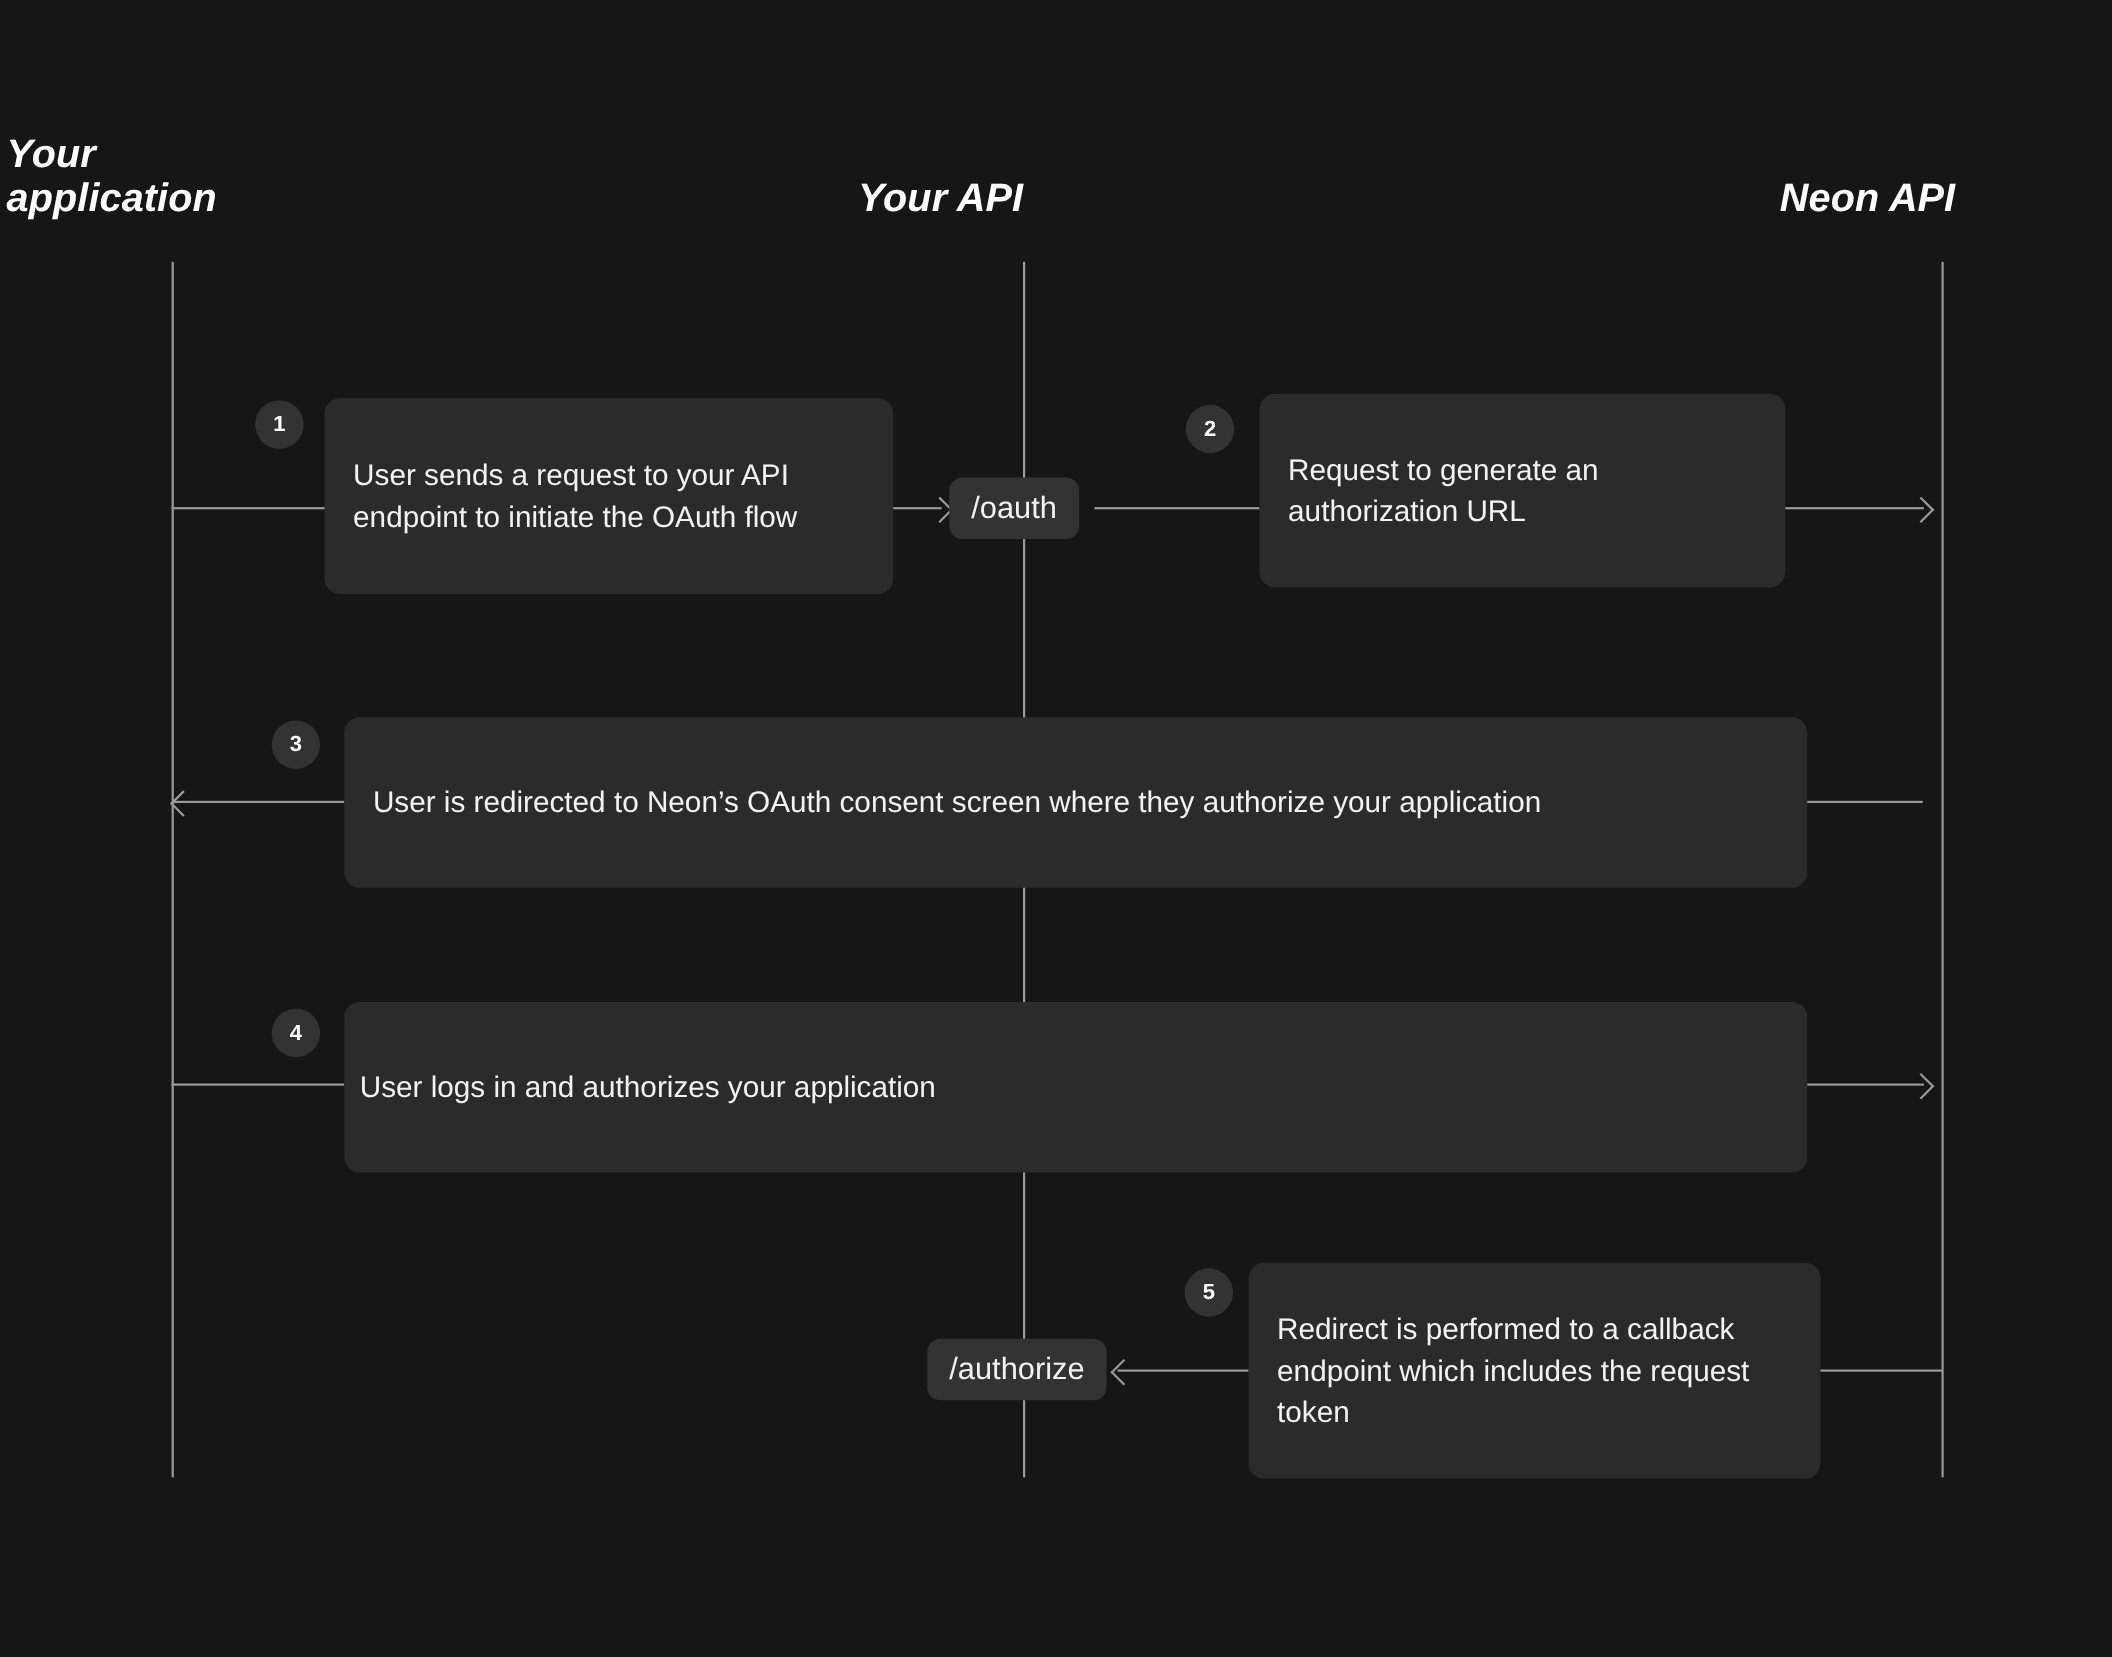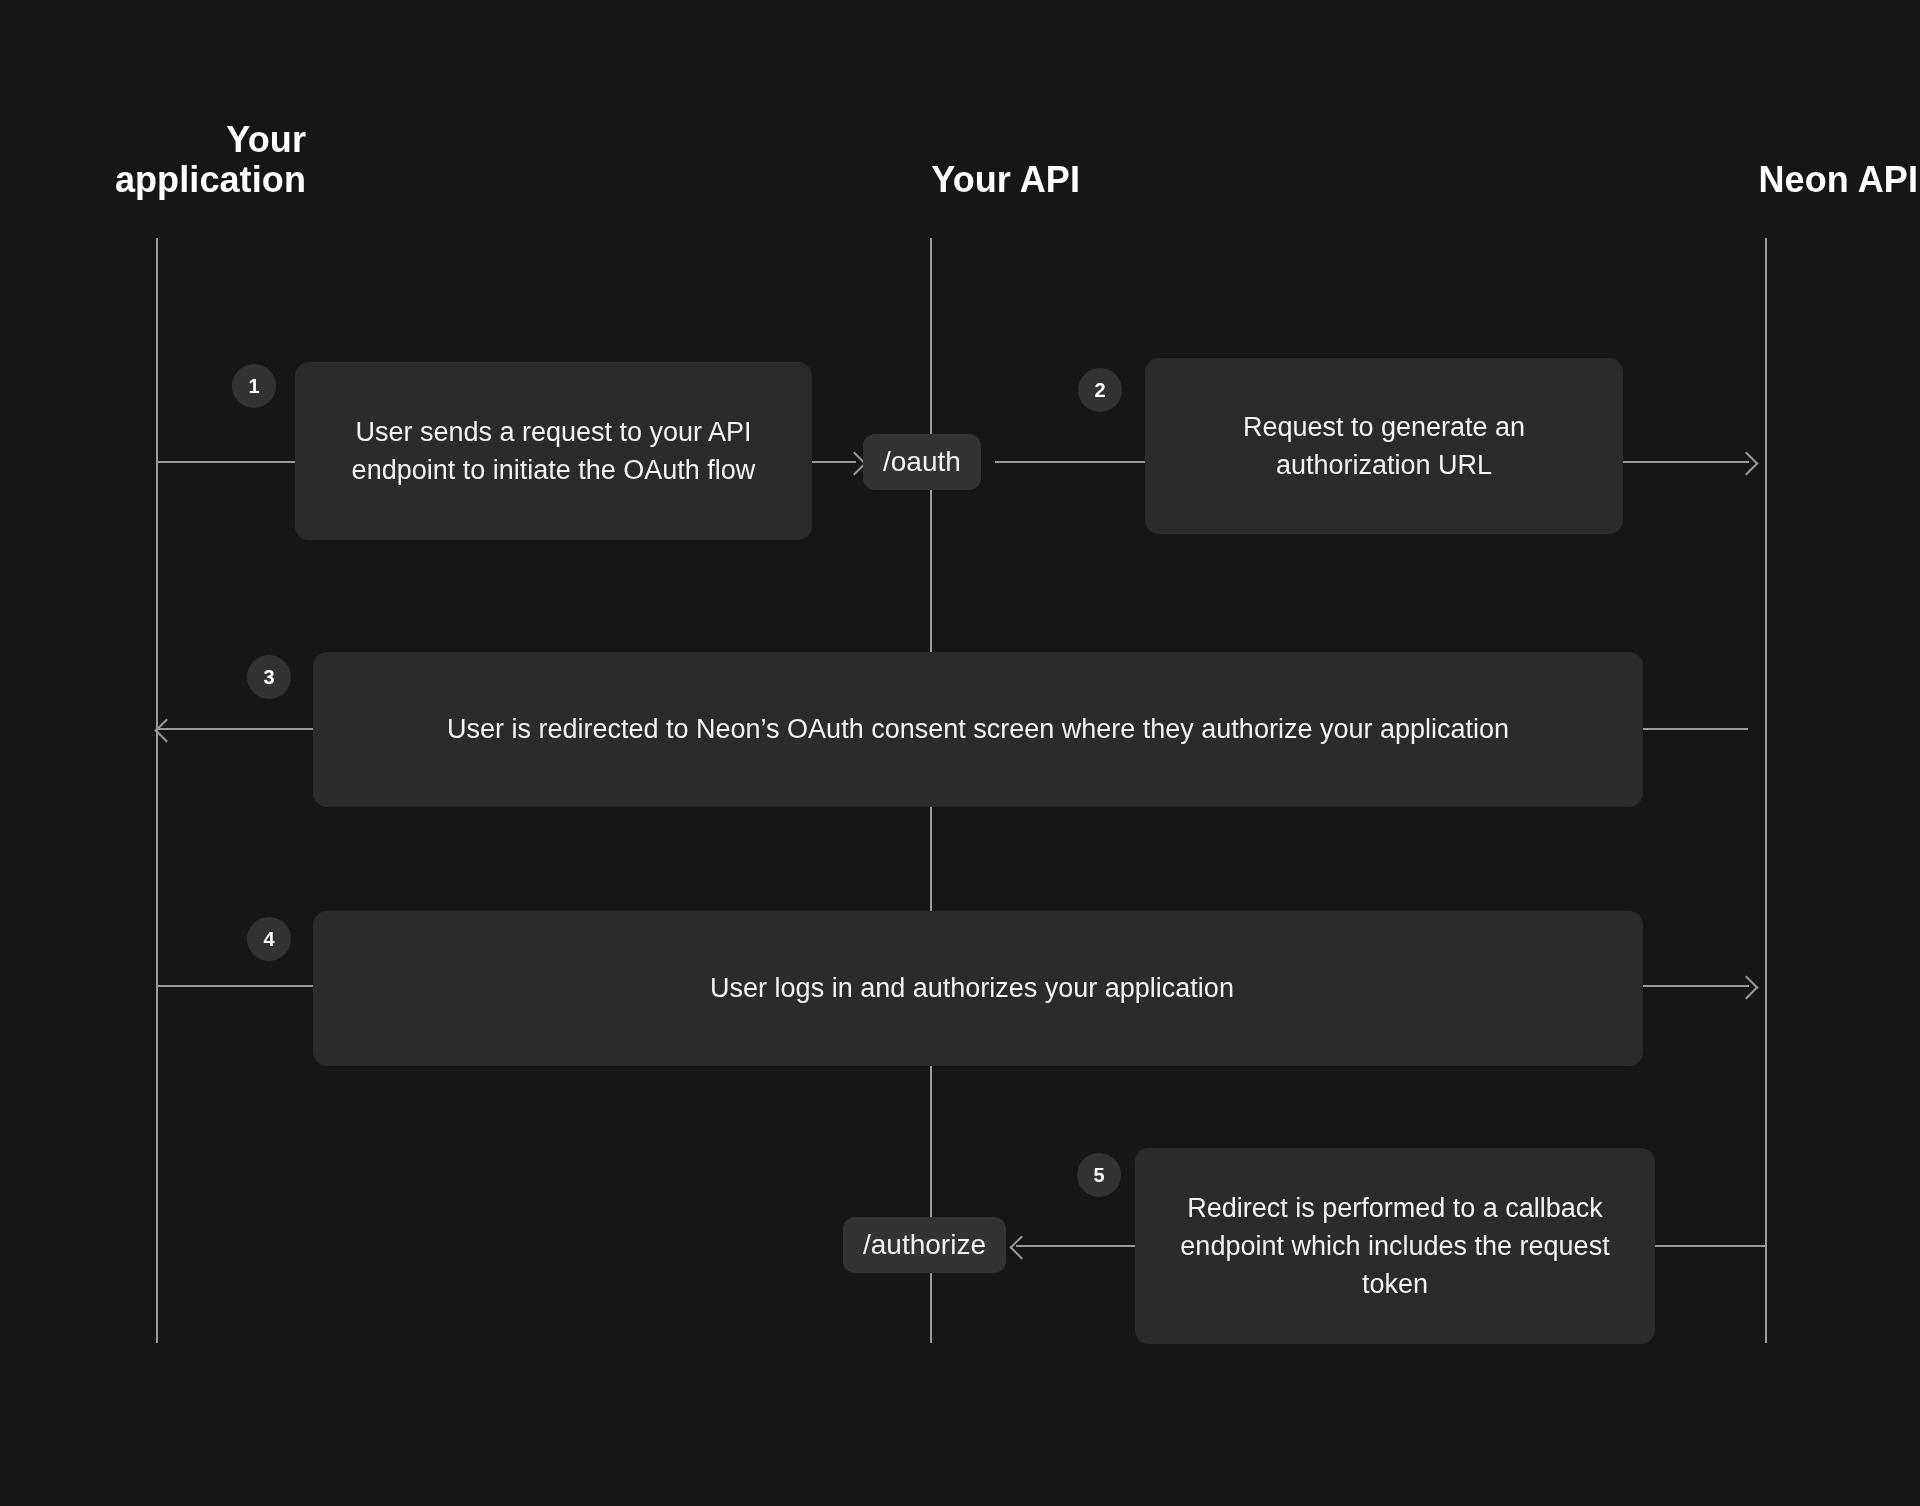--- a/index.html
+++ b/index.html
@@ -31,23 +31,24 @@
   .lifeline.api  { left: 930px; }
   .lifeline.neon { left: 1765px; }
 
   
   .col-title {
     position: absolute;
     color: #ffffff;
     font-weight: 700;
     font-size: 36px;
     line-height: 1.12;
-    text-align: right;
+    text-align: left;
     white-space: pre-line;
     letter-spacing: 0.1px;
+    font-style: italic;
   }
   .col-title.app  { left: 6px;    top: 120px; width: 300px; }
   .col-title.api  { left: 780px;  top: 160px; width: 300px; }
   .col-title.neon { left: 1618px; top: 160px; width: 300px; }
 
   
   .conn {
     position: absolute;
     height: 2px;
     background: #9a9a9a;
@@ -63,21 +64,20 @@
   .arrowhead.left  { transform: rotate(-135deg); }
 
   
   .card {
     position: absolute;
     background: #2b2b2b;
     border-radius: 14px;
     color: #f2f2f2;
     font-size: 27px;
     line-height: 1.42;
-    text-align: center;
     display: flex;
     align-items: center;
     justify-content: center;
     padding: 0 26px;
     box-sizing: border-box;
   }
   .card .card-text { display: block; width: 100%; }
 
   
   .badge {

